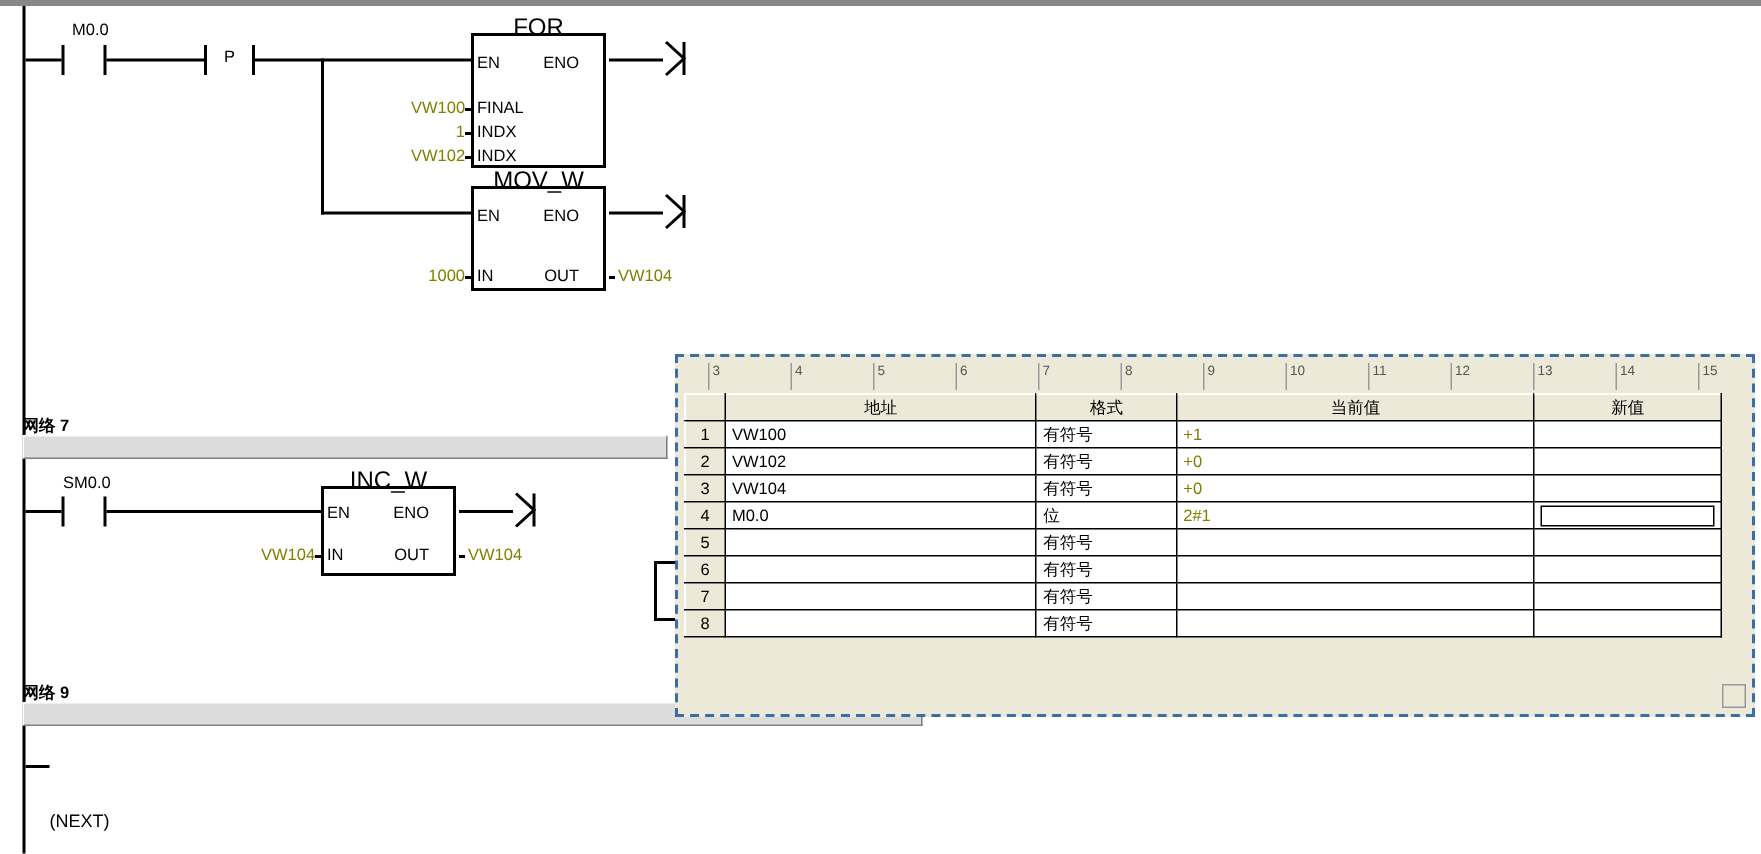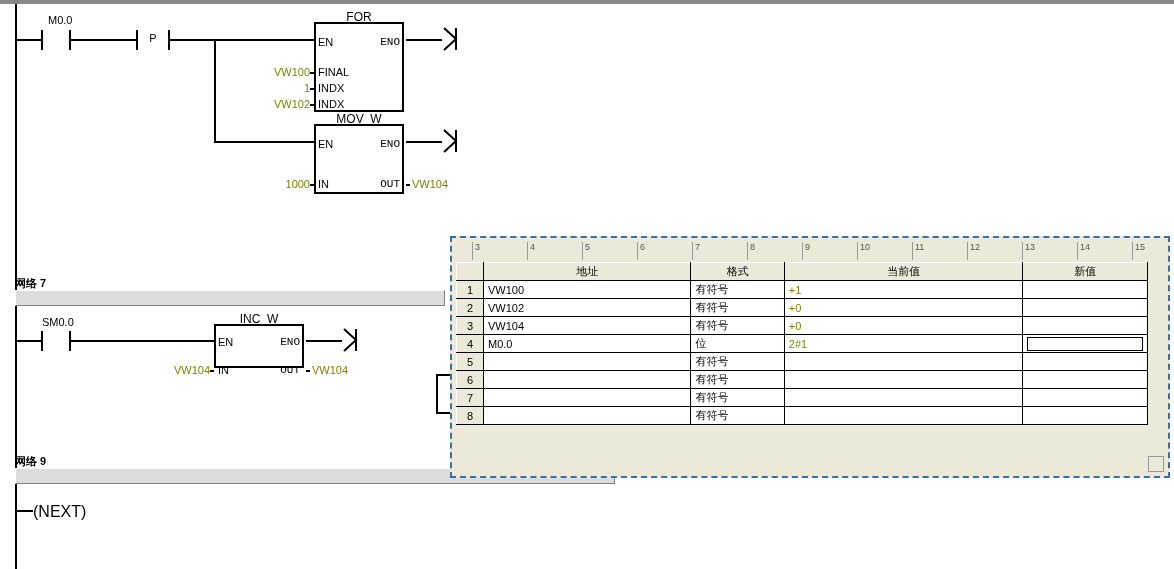--- a/index.html
+++ b/index.html
@@ -36,39 +36,39 @@
   .contact .r { right:0; }
 
   
   .pbox {
     position:absolute; border:2px solid #000; width:24px; height:24px;
     text-align:center; line-height:20px; font-size:11px; background:#fff;
   }
 
   
   .fblock { position:absolute; border:2px solid #000; background:#fff; }
-  .fblock .title { position:absolute; top:-14px; left:0; width:100%; text-align:center; font-size:12px; }
+  .fblock .title { position:absolute; top:-14px; left:0; width:100%; text-align:center; font-size:16px; }
   .pin { position:absolute; font-size:11px; }
   .pinL { left:2px; text-align:left; }
-  .pinR { right:2px; text-align:center;font-family:Liberation Mono, monospace; }
+  .pinR { right:16px; text-align:center; }
 
   
   .arrow { position:absolute; }
   .arrow svg { display:block; }
 
   
   .netbar {
     position:absolute; left:15px; height:16px;
     background:#dcdcdc; border:1px solid #808080;
     border-top-color:#fff; border-left-color:#fff;
   }
   .nettitle { position:absolute; font-weight:bold; font-size:11px; }
 
   
-  .coil { position:absolute; font-size:16px; }
+  .coil { position:absolute; font-size:12px;margin-top:37px; }
 
   
   .watch {
     position:absolute; background:#ece9d8; border:2px dashed #3a6ea5;
   }
   .ruler { position:absolute; left:4px; right:4px; top:4px; height:18px; overflow:hidden; white-space:nowrap; font-size:9px; color:#555;margin-left:16px; }
   .ruler span { display:inline-block; width:40px; border-left:1px solid #999; padding-left:2px; height:18px; }
   .wt-wrap { position:absolute; left:4px; right:20px; top:24px; }
   table.wt { border-collapse:collapse; width:100%; background:#fff; font-size:11px; }
   table.wt th, table.wt td {
@@ -164,21 +164,21 @@
   <div class="netbar" style="top:286px; width:430px;"></div>
 
   <div class="hw" style="left:17px; top:336px; width:24px;"></div>
   <div class="lbl" style="left:42px; top:312px;">SM0.0</div>
   <div class="contact" style="left:41px; top:327px; width:30px;">
     <div class="l"></div>
       <div class="r"></div>
   </div>
   <div class="hw" style="left:71px; top:336px; width:143px;"></div>
 
-  <div class="fblock" style="left:214px; top:320px; width:90px; height:44px;">
+  <div class="fblock" style="left:214px; top:320px; width:90px; height:60px;">
     <div class="title">INC_W</div>
     <span class="pin pinL" style="top:10px;">EN</span>
     <span class="pin pinR" style="top:10px;">ENO</span>
     <span class="pin pinL" style="top:38px;">IN</span>
     <span class="pin pinR" style="top:38px;">OUT</span>
   </div>
   <div class="lbl olive" style="left:174px; top:360px; text-align:right; width:36px;">VW104</div>
   <div class="hw" style="left:210px; top:366px; width:4px;"></div>
   <div class="hw" style="left:306px; top:366px; width:4px;"></div>
   <div class="lbl olive" style="left:312px; top:360px;">VW104</div>

